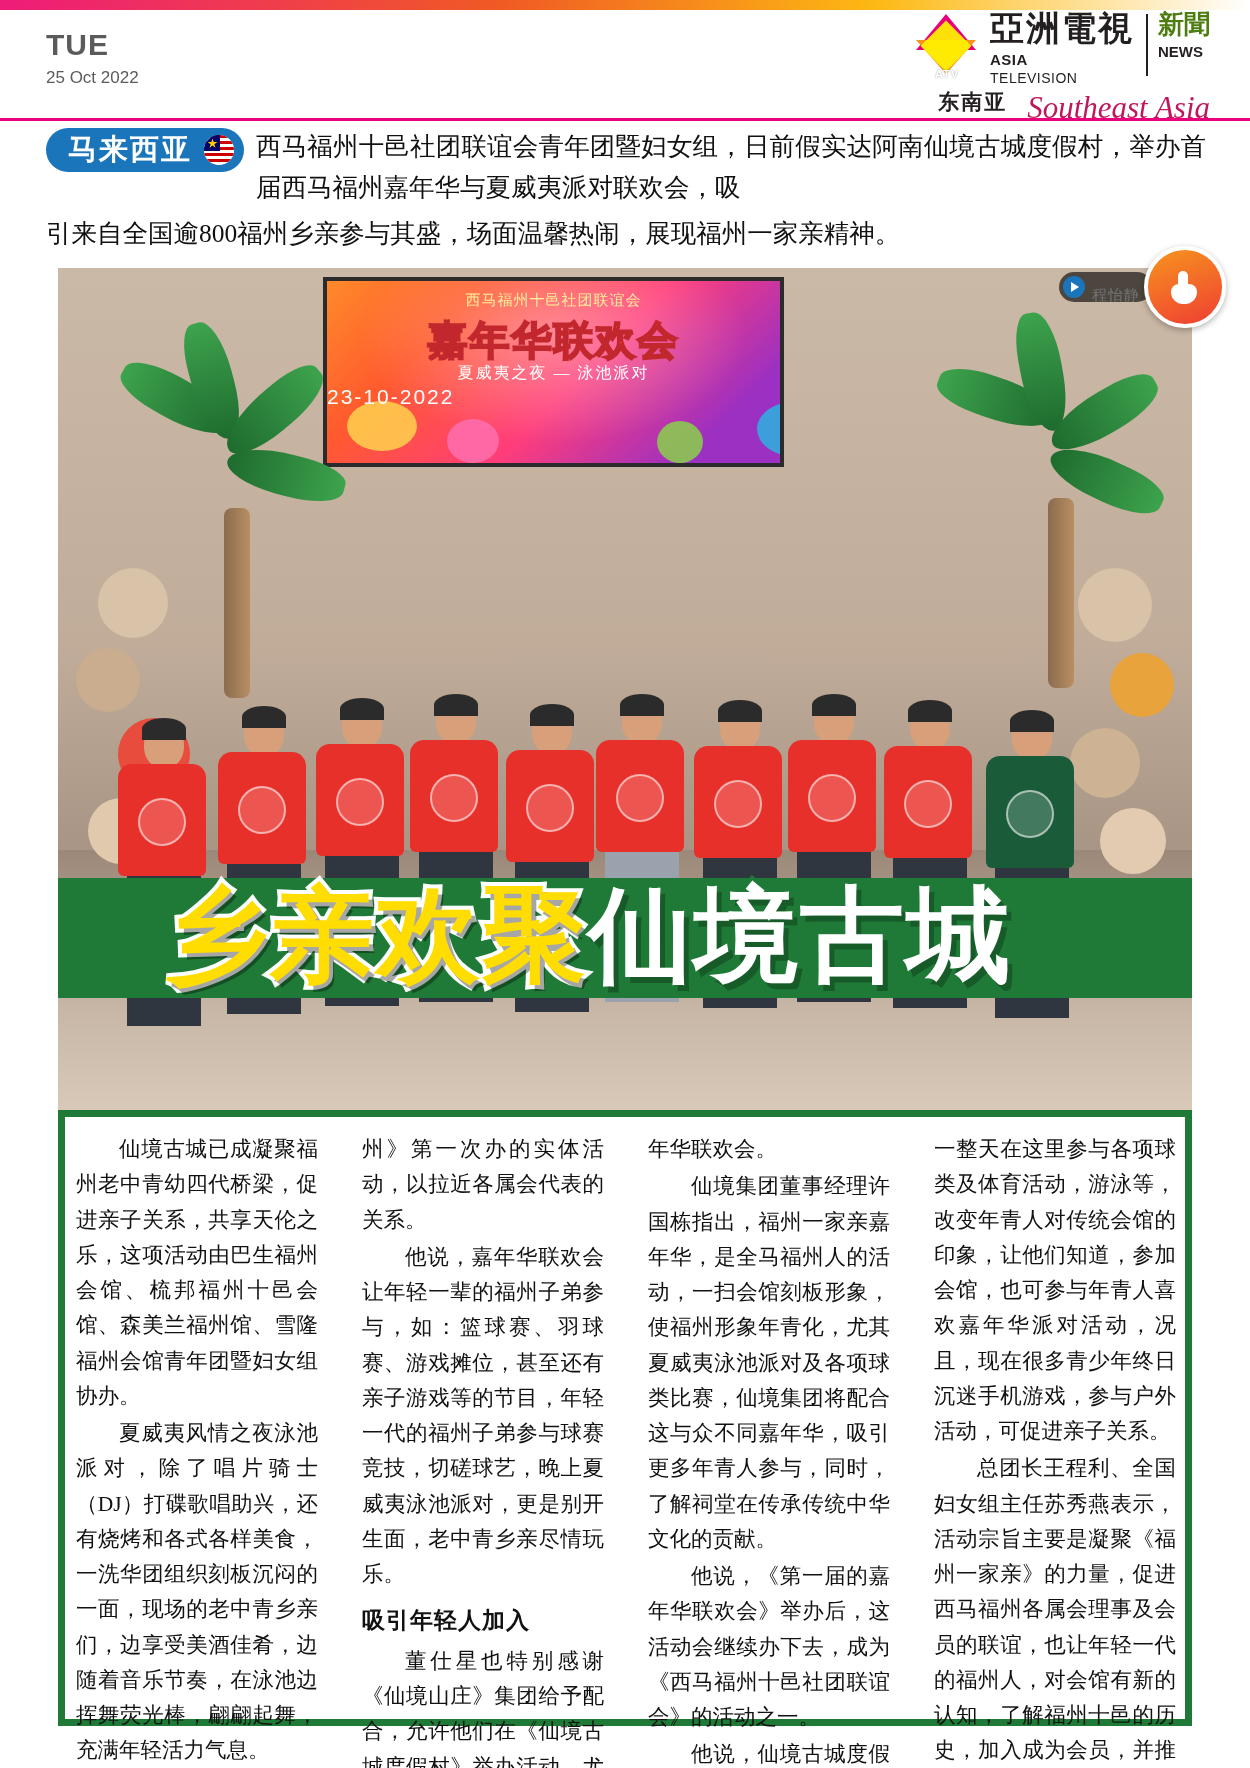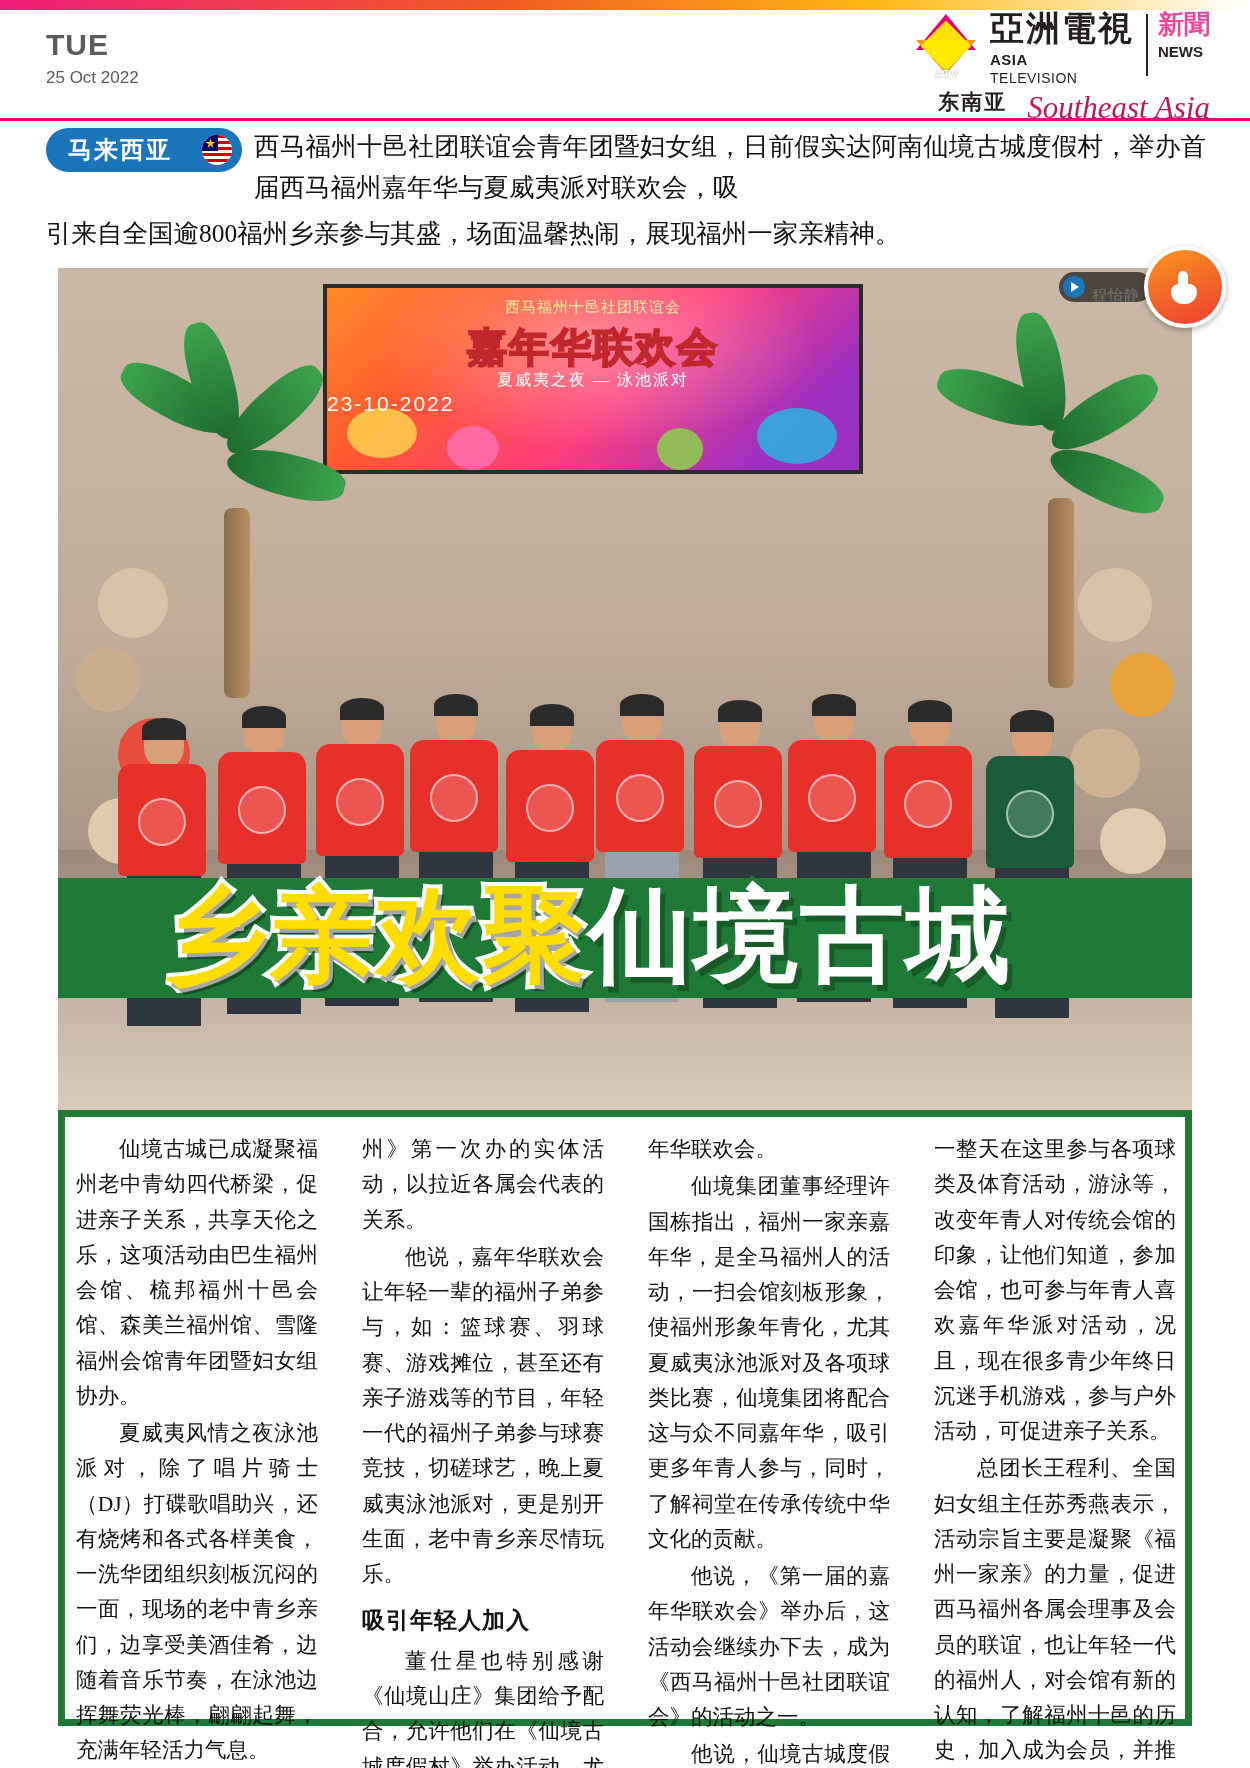--- a/index.html
+++ b/index.html
@@ -117,21 +117,21 @@
   .logo-divider {
     width: 2px;
     background: #231f20;
     margin: 2px 10px 0 12px;
     height: 62px;
   }
   .logo-news-cn {
     font-family: "Liberation Serif", serif;
     font-size: 26px;
     font-weight: bold;
-    color: #ec4899;
+    color: #4d7c0f;
     line-height: 1;
   }
   .logo-news-en {
     font-size: 15px;
     font-weight: bold;
     color: #231f20;
     margin-top: 6px;
     line-height: 1;
   }
   .logo-sea {
@@ -173,21 +173,21 @@
     min-width: 196px;
     display: flex;
     align-items: center;
     justify-content: space-between;
     padding: 0 10px 0 22px;
     box-sizing: border-box;
     flex: 0 0 auto;
   }
   .country-tag .label {
     font-family: "Liberation Serif", serif;
-    font-size: 24px;
+    font-size: 29px;
     font-weight: bold;
     letter-spacing: 2px;
   }
   .pin {
     width: 30px; height: 30px;
     border-radius: 50%;
     background: #ffffff;
     margin-left: 12px;
     position: relative;
     overflow: hidden;
@@ -238,22 +238,22 @@
     position: absolute; inset: 0;
     background:
       linear-gradient(180deg,#cbb9a7 0%, #c0ac99 45%, #a89484 70%, #8d7a6c 100%);
   }
   .ph-floor {
     position: absolute; left:0; right:0; bottom:0; height: 260px;
     background: linear-gradient(180deg,#9b8878 0%, #c7b6a5 60%, #d8c9b9 100%);
   }
   .ph-screen {
     position: absolute;
-    left: 265px; top: 16px;
-    width: 540px; height: 190px;
+    left: 265px; top: 9px;
+    width: 461px; height: 190px;
     background: linear-gradient(135deg,#ff8a2a 0%, #ff5b2e 25%, #ff3d7a 55%, #9b30c2 85%);
     border: 4px solid #2b2b2b;
     box-sizing: border-box;
     overflow: hidden;
   }
   .ph-screen .sky {
     position:absolute; inset:0;
     background: radial-gradient(ellipse at 50% 30%, rgba(255,255,255,.35), transparent 60%);
   }
   .ph-screen .t1 {

